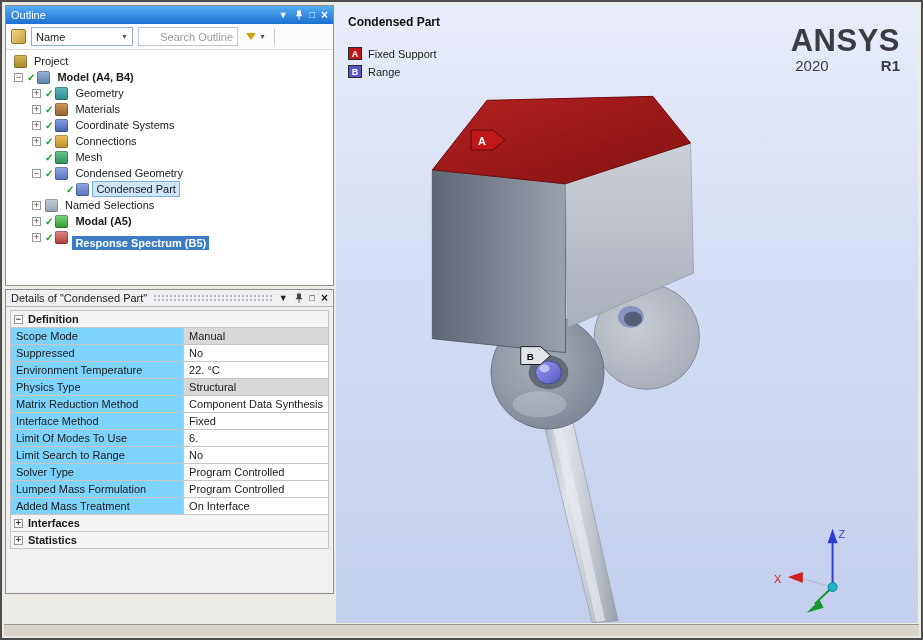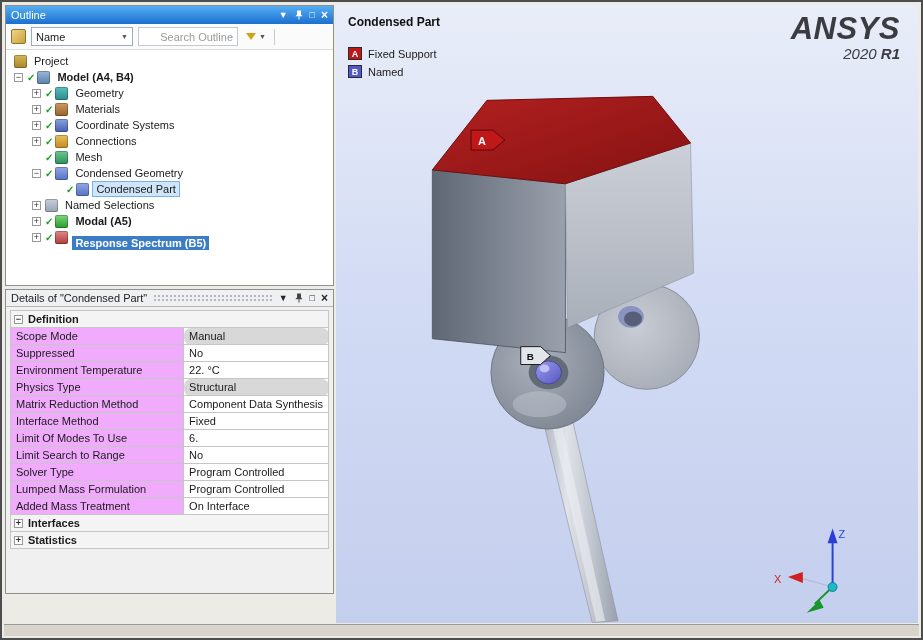--- a/index.html
+++ b/index.html
@@ -73,39 +73,39 @@
   .tlabel { padding:0 3px; line-height:14px; }
   .bold { font-weight:bold; }
   .sel-secondary { background:#cfe6fa; outline:1px solid #79b1e2; }
   .sel-primary { background:#3c7cc4; color:#fff;margin-top:12px; }
 
   
   .details-body { padding:3px 4px; }
   table.props { width:100%; border-collapse:collapse; background:#fff; }
   table.props td { border:1px solid #c6c6c6; height:17px; padding:0 5px;
     overflow:hidden; white-space:nowrap; }
-  td.lbl { background:#f0abfc; width:184px; padding-left:14px; }
-  td.val { background:#fff;border-radius:7px; }
+  td.lbl { background:#7dd3fc; width:184px; padding-left:14px; }
+  td.val { background:#fff; }
   td.val.ro { background:#d8d8d8; }
   tr.section-row td { background:#f4f4f4; font-weight:bold; padding-left:3px; }
   tr.section-row .exp { display:inline-block; vertical-align:1px; margin-right:5px; }
 
   
   #viewport { position:absolute; left:334px; top:3px; right:3px; bottom:15px;
     background:linear-gradient(180deg,#e9edf9 0%,#d3dcf4 45%,#c4cfee 100%); overflow:hidden; }
   #scene { position:absolute; inset:0; }
   .vp-title { position:absolute; left:12px; top:10px; font-weight:bold; font-size:12px; color:#101010; }
   .legend { position:absolute; left:12px; top:42px; }
   .legend-item { display:flex; align-items:center; gap:6px; margin-bottom:5px; }
   .legend-key { width:14px; height:13px; color:#fff; font-weight:bold; font-size:9px;
     text-align:center; line-height:13px; border:1px solid #2a2a2a; }
-  .brand { position:absolute; right:18px; top:8px; text-align:right; color:#3b3b42;font-style:italic; }
+  .brand { position:absolute; right:18px; top:20px; text-align:right; color:#3b3b42; }
   .brand-name { font-size:31px; font-weight:bold; letter-spacing:0.5px; line-height:32px; }
   .brand-ver { font-size:15px; }
-  .brand-ver .rel { font-weight:bold; }
+  .brand-ver .rel { font-weight:bold;margin-left:48px; }
 
   
   #status-bar { position:absolute; left:2px; right:2px; bottom:2px; height:12px;
     background:#d8d4cc; border-top:1px solid #9a9a9a; }
 </style>
 </head>
 <body>
 
 <div class="window">
 
@@ -365,21 +365,21 @@
 
     <div class="vp-title">Condensed Part</div>
 
     <div class="legend">
       <div class="legend-item">
         <span class="legend-key" style="background-color: rgb(192, 24, 24);">A</span>
         <span>Fixed Support</span>
       </div>
       <div class="legend-item">
         <span class="legend-key" style="background-color: rgb(84, 86, 204);">B</span>
-        <span>Named</span>
+        <span>Range</span>
       </div>
     </div>
 
     <div class="brand">
       <div class="brand-name">ANSYS</div>
       <div class="brand-ver">
         <span>2020</span>
         <span class="rel">R1</span>
       </div>
     </div>

